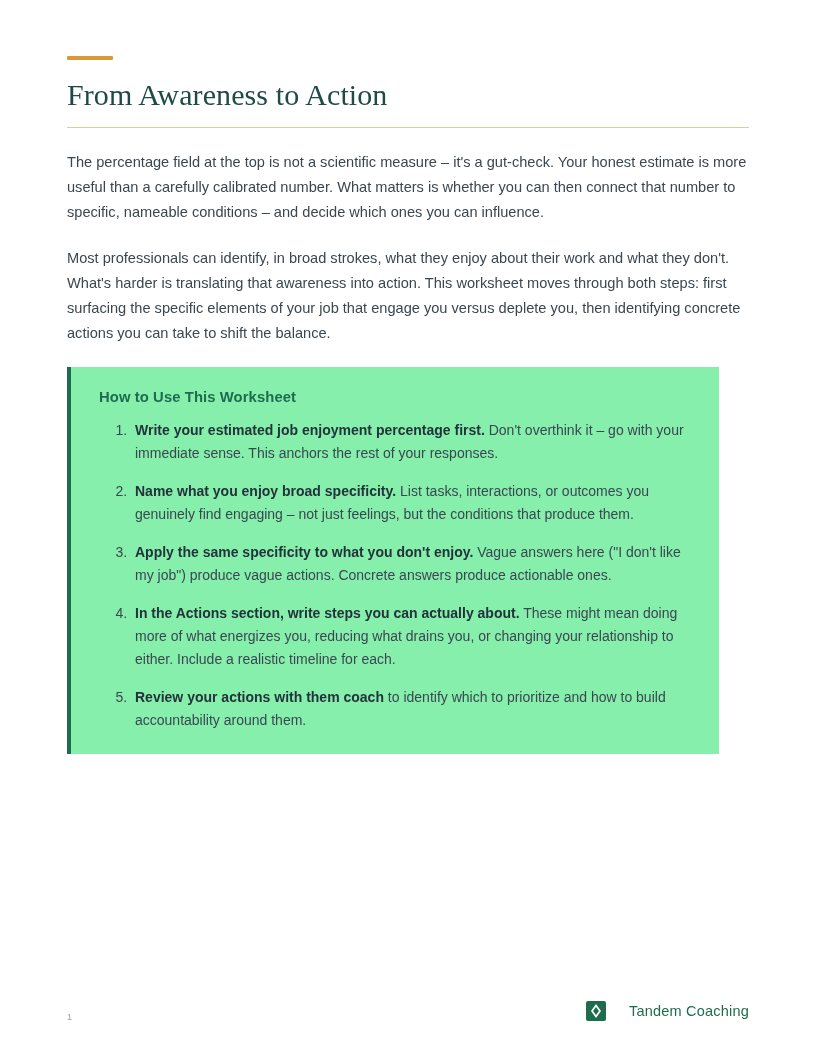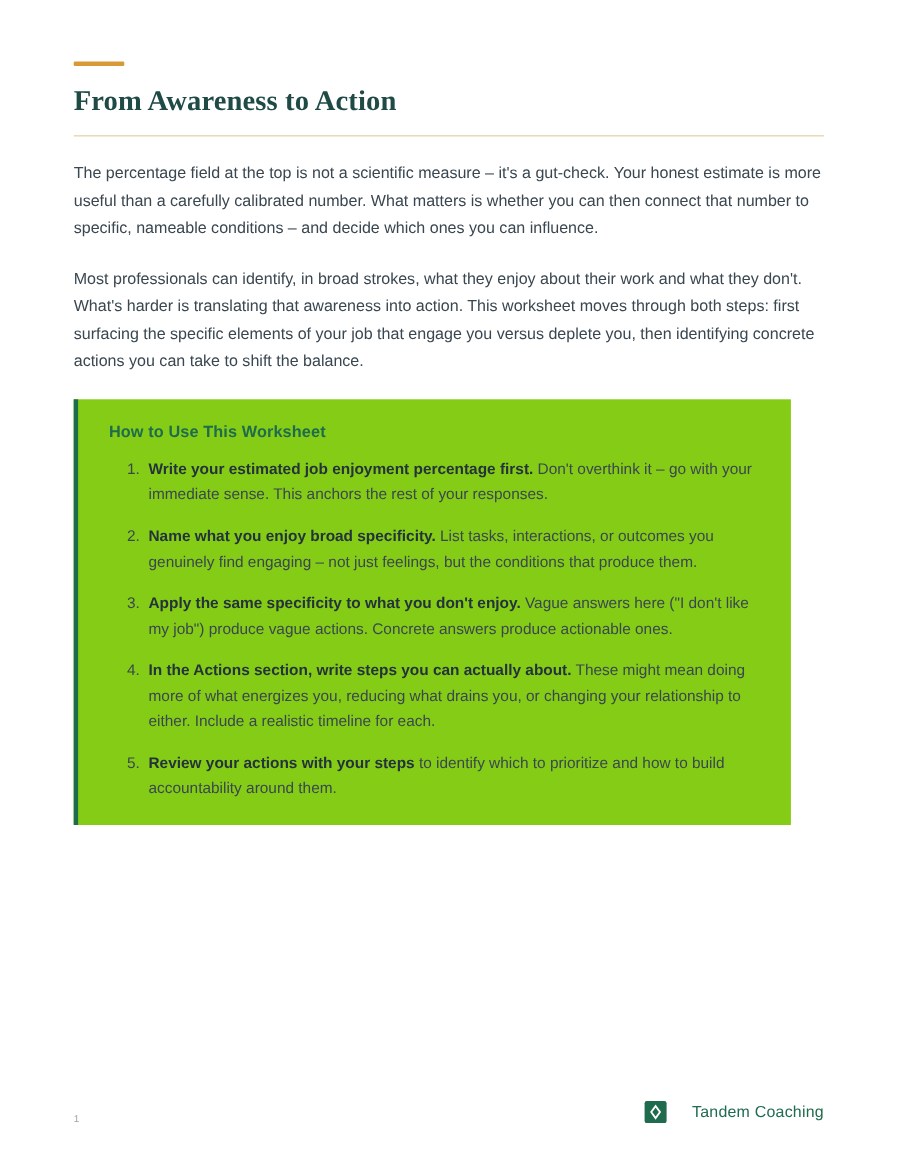--- a/index.html
+++ b/index.html
@@ -28,42 +28,42 @@
   }
   .accent-rule {
     width: 46px;
     height: 4px;
     background: #d79a36;
     margin: 0 0 18px 0;
     border-radius: 1px;
   }
   .title {
     font-family: "Liberation Serif", serif;
-    font-size: 26px;
-    font-weight: 700;
+    font-size: 30px;
+    font-weight: 400;
     color: #1f4a46;
     letter-spacing: 0.1px;
     margin: 0 0 16px 0;
     line-height: 1.1;
   }
   .title-rule {
     height: 1px;
     background: #e4c99a;
     width: 100%;
     margin: 0 0 22px 0;
   }
   p.body-text {
     font-size: 14.6px;
     line-height: 25px;
     color: #3a4750;
     margin: 0 0 21px 0;
   }
   .callout {
     margin-top: 16px;
-    background: #84cc16;
+    background: #86efac;
     border-left: 4px solid #1f6b4e;
     padding: 22px 26px 22px 26px;
     width: 652px;
     box-sizing: border-box;
   }
   .callout-title {
     color: #1f6b4e;
     font-size: 14.8px;
     font-weight: 700;
     margin: 0 0 14px 2px;
@@ -146,21 +146,21 @@
         <li>
           <span class="lead">Name what you enjoy broad specificity.</span><span> List tasks, interactions, or outcomes you genuinely find engaging – not just feelings, but the conditions that produce them.</span>
         </li>
         <li>
           <span class="lead">Apply the same specificity to what you don't enjoy.</span><span> Vague answers here ("I don't like my job") produce vague actions. Concrete answers produce actionable ones.</span>
         </li>
         <li>
           <span class="lead">In the Actions section, write steps you can actually about.</span><span> These might mean doing more of what energizes you, reducing what drains you, or changing your relationship to either. Include a realistic timeline for each.</span>
         </li>
         <li>
-          <span class="lead">Review your actions with your steps</span><span> to identify which to prioritize and how to build accountability around them.</span>
+          <span class="lead">Review your actions with them coach</span><span> to identify which to prioritize and how to build accountability around them.</span>
         </li>
       </ol>
     </div>
 
   </div>
 
   <div class="footer">
     <div class="page-number">1</div>
     <div class="brand">
       <span class="brand-mark">

